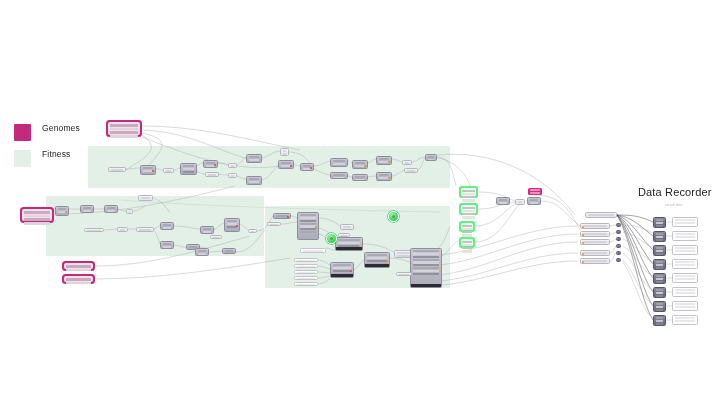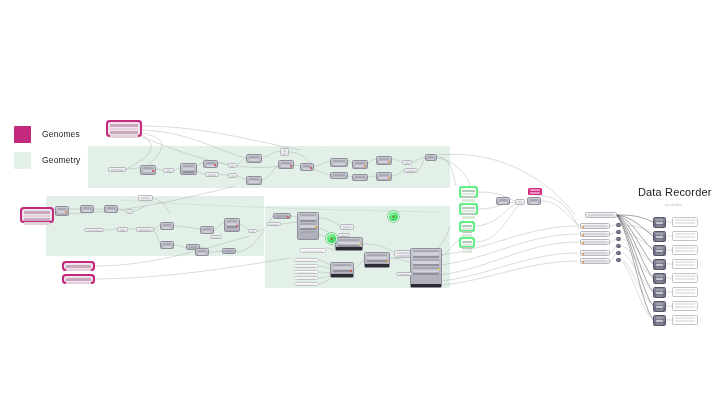--- a/index.html
+++ b/index.html
@@ -3,21 +3,21 @@
 <meta charset="utf-8">
 <style>
   html,body{margin:0;padding:0;background:#ffffff;}
   body{width:720px;height:405px;overflow:hidden;
        font-family:"Liberation Sans",sans-serif;
        -webkit-font-smoothing:antialiased;}
   #canvas{position:relative;width:720px;height:405px;background:#ffffff;}
 
   
   #legend{position:absolute;left:14px;top:124px;width:110px;}
-  .legend-row{display:flex;align-items:center;height:20px;margin-bottom:6px;}
+  .legend-row{display:flex;height:20px;margin-bottom:6px;}
   .legend-sw{width:17px;height:17px;flex:0 0 17px;border-radius:1px;}
   .legend-lb{margin-left:11px;font-size:8.5px;color:#222;letter-spacing:.15px;
              line-height:1;white-space:nowrap;}
 
   
   .band{position:absolute;background:#e2f0e8;border-radius:1.5px;}
 
   
   #wires{position:absolute;left:0;top:0;width:720px;height:405px;overflow:visible;}
 
@@ -802,21 +802,21 @@
       </div>
     </div>
 
   <div id="legend">
       <div class="legend-row">
         <div class="legend-sw" style="background: rgb(195, 42, 125);"></div>
         <div class="legend-lb">Genomes</div>
       </div>
       <div class="legend-row">
         <div class="legend-sw" style="background: rgb(226, 240, 232);"></div>
-        <div class="legend-lb">Geometry</div>
+        <div class="legend-lb">Fitness</div>
       </div>
     </div>
 
   <div class="caption" style="left:638px;top:186px;">Data Recorder</div>
   <div class="ghost" style="left:665px;top:203px;">record data</div>
   <div class="ghost" style="left:322px;top:143px;">·  ·</div>
 
 </div>
 
 </body></html>

